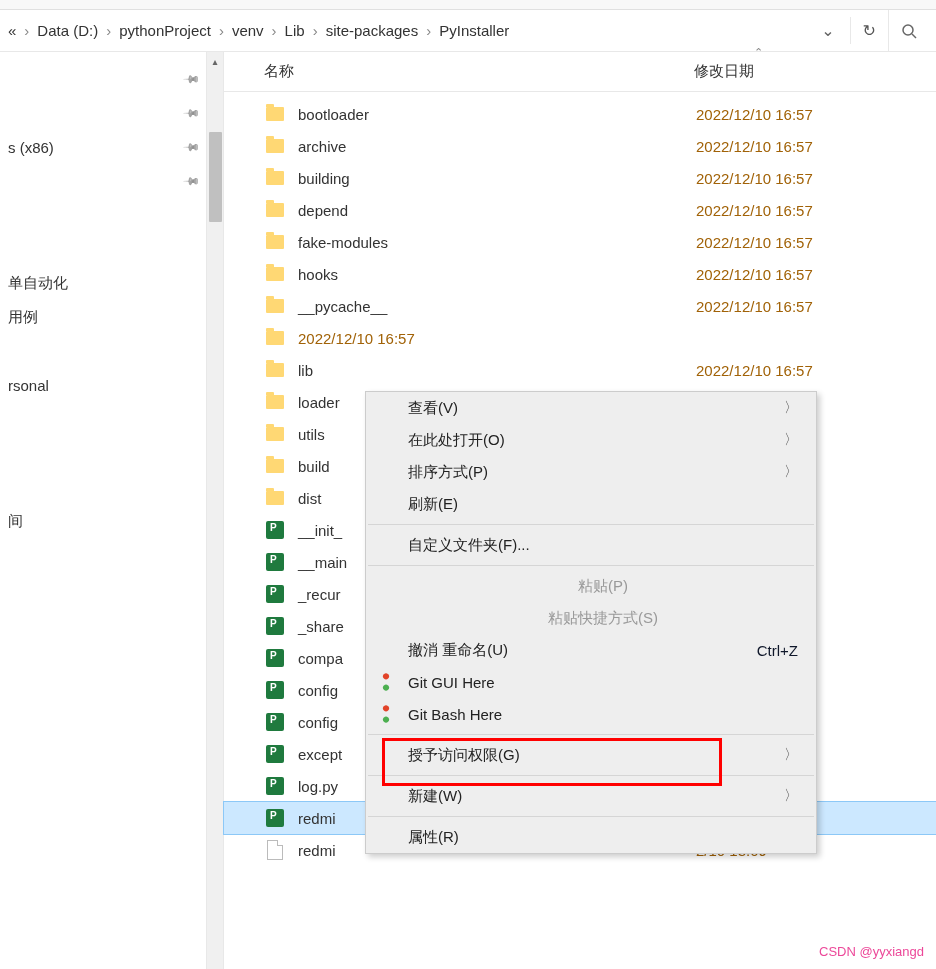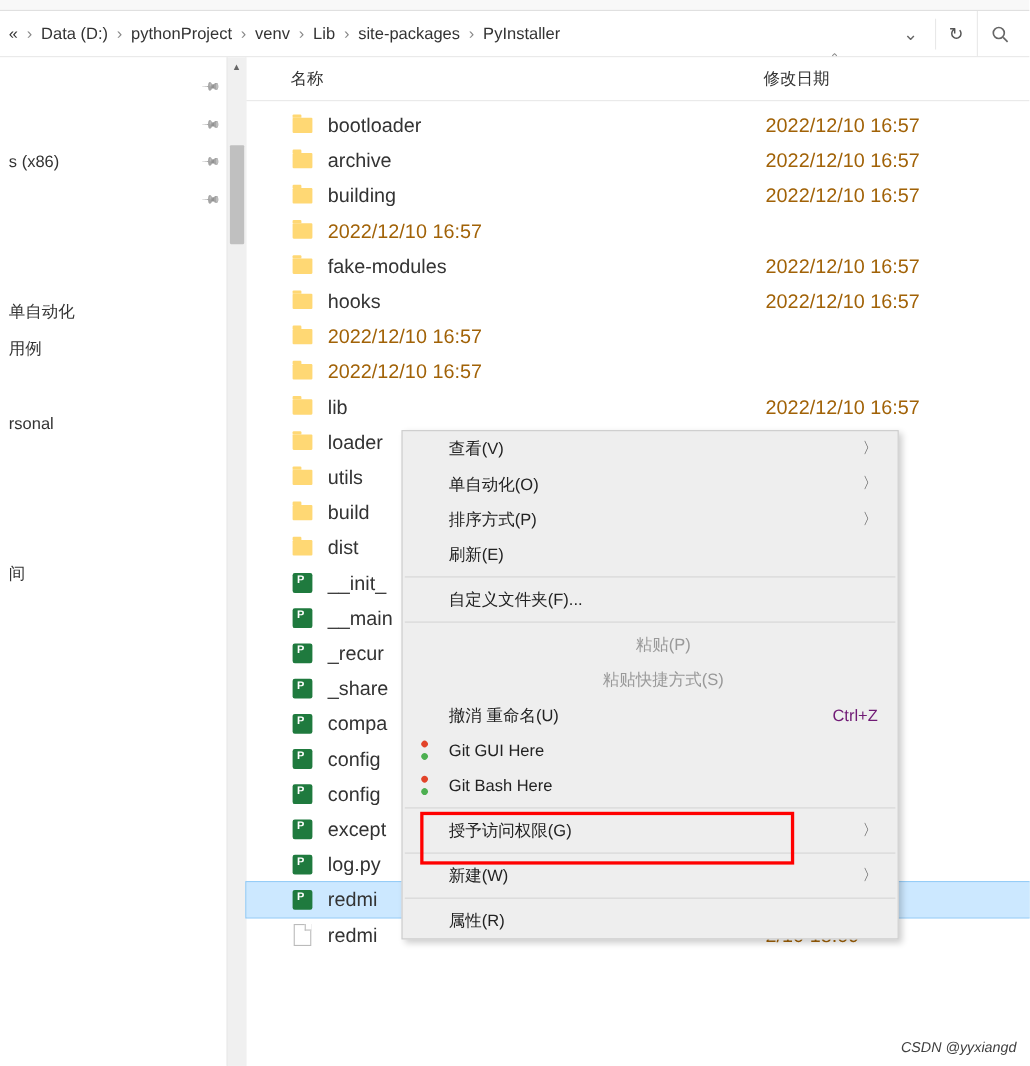--- a/index.html
+++ b/index.html
@@ -48,21 +48,21 @@
       border-bottom: 1px solid #e8e8e8; font-size: 15px; color: #333;
       padding-left: 40px;
     }
     .col-name { width: 430px; }
     .col-date { width: 200px; position: relative; }
     .sort-arrow { position: absolute; left: 60px; top: -16px; font-size: 11px; color: #888; }
     
     .file-list { padding-top: 6px; }
     .file-row { 
       height: 32px; display: flex; align-items: center; 
-      padding-left: 40px; font-size: 18px; color: #333;
+      padding-left: 40px; font-size: 15px; color: #333;
     }
     .file-row.selected { background: #cce8ff; outline: 1px solid #8cc8f7; }
     .file-icon { width: 22px; height: 22px; margin-right: 12px; display: flex; align-items: center; justify-content: center; }
     .folder-ico { width: 18px; height: 14px; background: #ffd874; border-radius: 1px; position: relative; }
     .folder-ico::before { content:""; position:absolute; top:-3px; left:0; width:8px; height:3px; background:#ffd874; border-radius:1px 1px 0 0; }
     
     .py-ico { width: 18px; height: 18px; background: #1f7a3e; border-radius: 2px; position: relative; }
     .py-ico::after { content:"P"; color:#fff; font-size:10px; font-weight:bold; position:absolute; left:4px; top:1px; }
     
     .txt-ico { width: 16px; height: 20px; background: #fff; border: 1px solid #bbb; position: relative; }
@@ -76,35 +76,35 @@
       background: #eeeeee; border: 1px solid #ccc; 
       box-shadow: 3px 3px 6px rgba(0,0,0,0.2);
       font-size: 15px; z-index: 100;
     }
     .menu-item { 
       height: 32px; display: flex; align-items: center; 
       padding: 0 18px 0 42px; position: relative; color: #222;
     }
     .menu-item.disabled { color: #999; justify-content: center; }
     .menu-item .submenu-arrow { margin-left: auto; color: #555; font-size: 14px; }
-    .menu-item .shortcut { margin-left: auto; color: #701a75; }
+    .menu-item .shortcut { margin-left: auto; color: #0f172a; }
     .menu-sep { height: 1px; background: #d5d5d5; margin: 4px 2px; }
     .menu-icon { position: absolute; left: 10px; width: 20px; height: 20px; display: flex; align-items: center; justify-content: center; }
     .git-ico { width: 14px; height: 14px; transform: rotate(45deg); }
     .git-ico::before { content:""; position:absolute; width:6px; height:6px; background:#e24329; border-radius:50%; left:0; top:0; }
     .git-ico::after { content:""; position:absolute; width:6px; height:6px; background:#4caf50; border-radius:50%; right:0; bottom:0; }
     
     .highlight-box {
       position: absolute; left: 382px; top: 738px; width: 340px; height: 48px;
       border: 3px solid #ff0000; z-index: 101; pointer-events: none;
     }
     
     .watermark {
       position: absolute; right: 12px; bottom: 10px; 
-      font-size: 13px; color: #404040; font-style: italic;
+      font-size: 13px; color: #ec4899;
     }
   </style>
 </head>
 <body>
 
 <div class="toolbar"></div>
 
 <div class="breadcrumb-bar">
   <div class="breadcrumb">
     <span class="breadcrumb-item">«</span>
@@ -214,40 +214,42 @@
           <span class="file-icon">
             <span class="folder-ico"></span>
           </span>
           <span class="fname">building</span>
           <span class="fdate">2022/12/10 16:57</span>
         </div>
         <div class="file-row">
           <span class="file-icon">
             <span class="folder-ico"></span>
           </span>
+          <span class="fname">depend</span>
           <span class="fdate">2022/12/10 16:57</span>
         </div>
         <div class="file-row">
           <span class="file-icon">
             <span class="folder-ico"></span>
           </span>
           <span class="fname">fake-modules</span>
           <span class="fdate">2022/12/10 16:57</span>
         </div>
         <div class="file-row">
           <span class="file-icon">
             <span class="folder-ico"></span>
           </span>
           <span class="fname">hooks</span>
           <span class="fdate">2022/12/10 16:57</span>
         </div>
         <div class="file-row">
           <span class="file-icon">
             <span class="folder-ico"></span>
           </span>
+          <span class="fname">__pycache__</span>
           <span class="fdate">2022/12/10 16:57</span>
         </div>
         <div class="file-row">
           <span class="file-icon">
             <span class="folder-ico"></span>
           </span>
           <span class="fdate">2022/12/10 16:57</span>
         </div>
         <div class="file-row">
           <span class="file-icon">
@@ -364,21 +366,21 @@
       </div>
   </div>
 </div>
 
 <div class="context-menu">
   <div class="menu-item">
       <span>查看(V)</span>
       <span class="submenu-arrow">〉</span>
     </div>
   <div class="menu-item">
-      <span>单自动化(O)</span>
+      <span>在此处打开(O)</span>
       <span class="submenu-arrow">〉</span>
     </div>
   <div class="menu-item">
       <span>排序方式(P)</span>
       <span class="submenu-arrow">〉</span>
     </div>
   <div class="menu-item">
       <span>刷新(E)</span>
     </div>
   <div class="menu-sep"></div>

